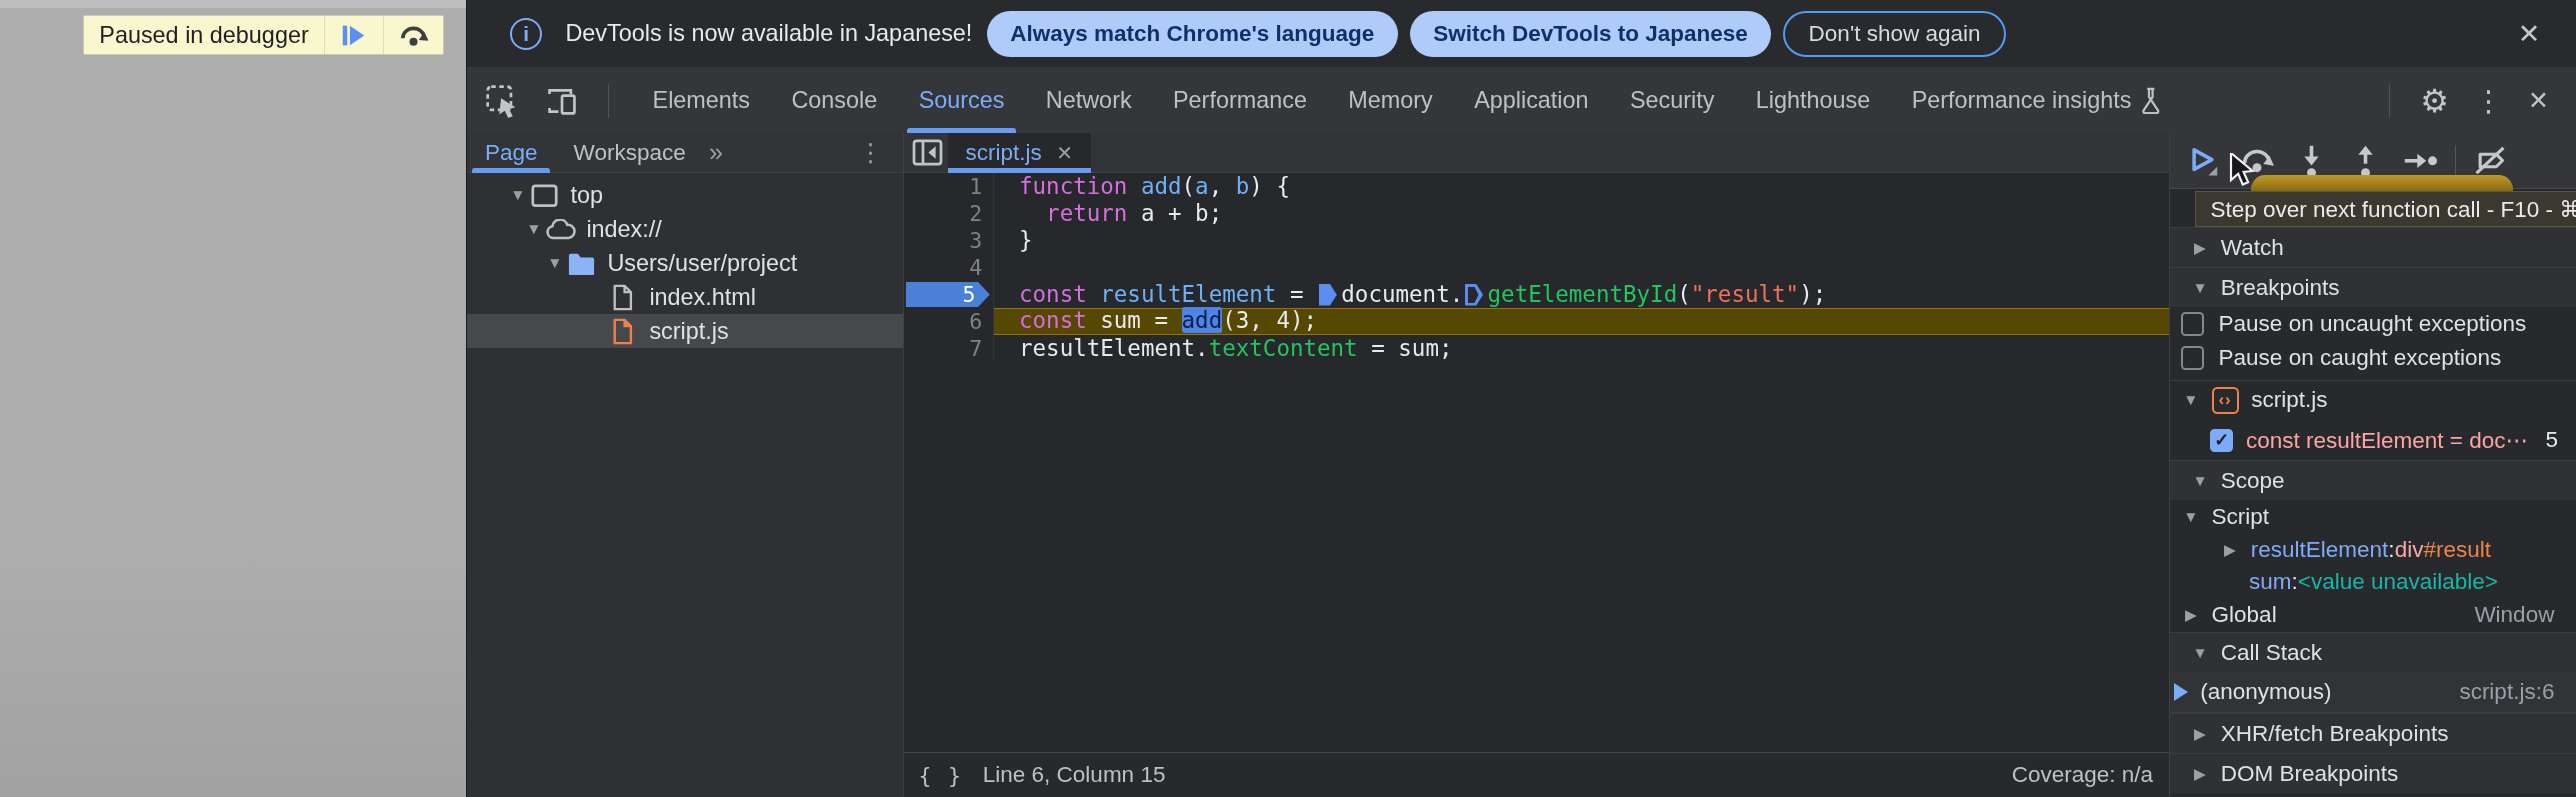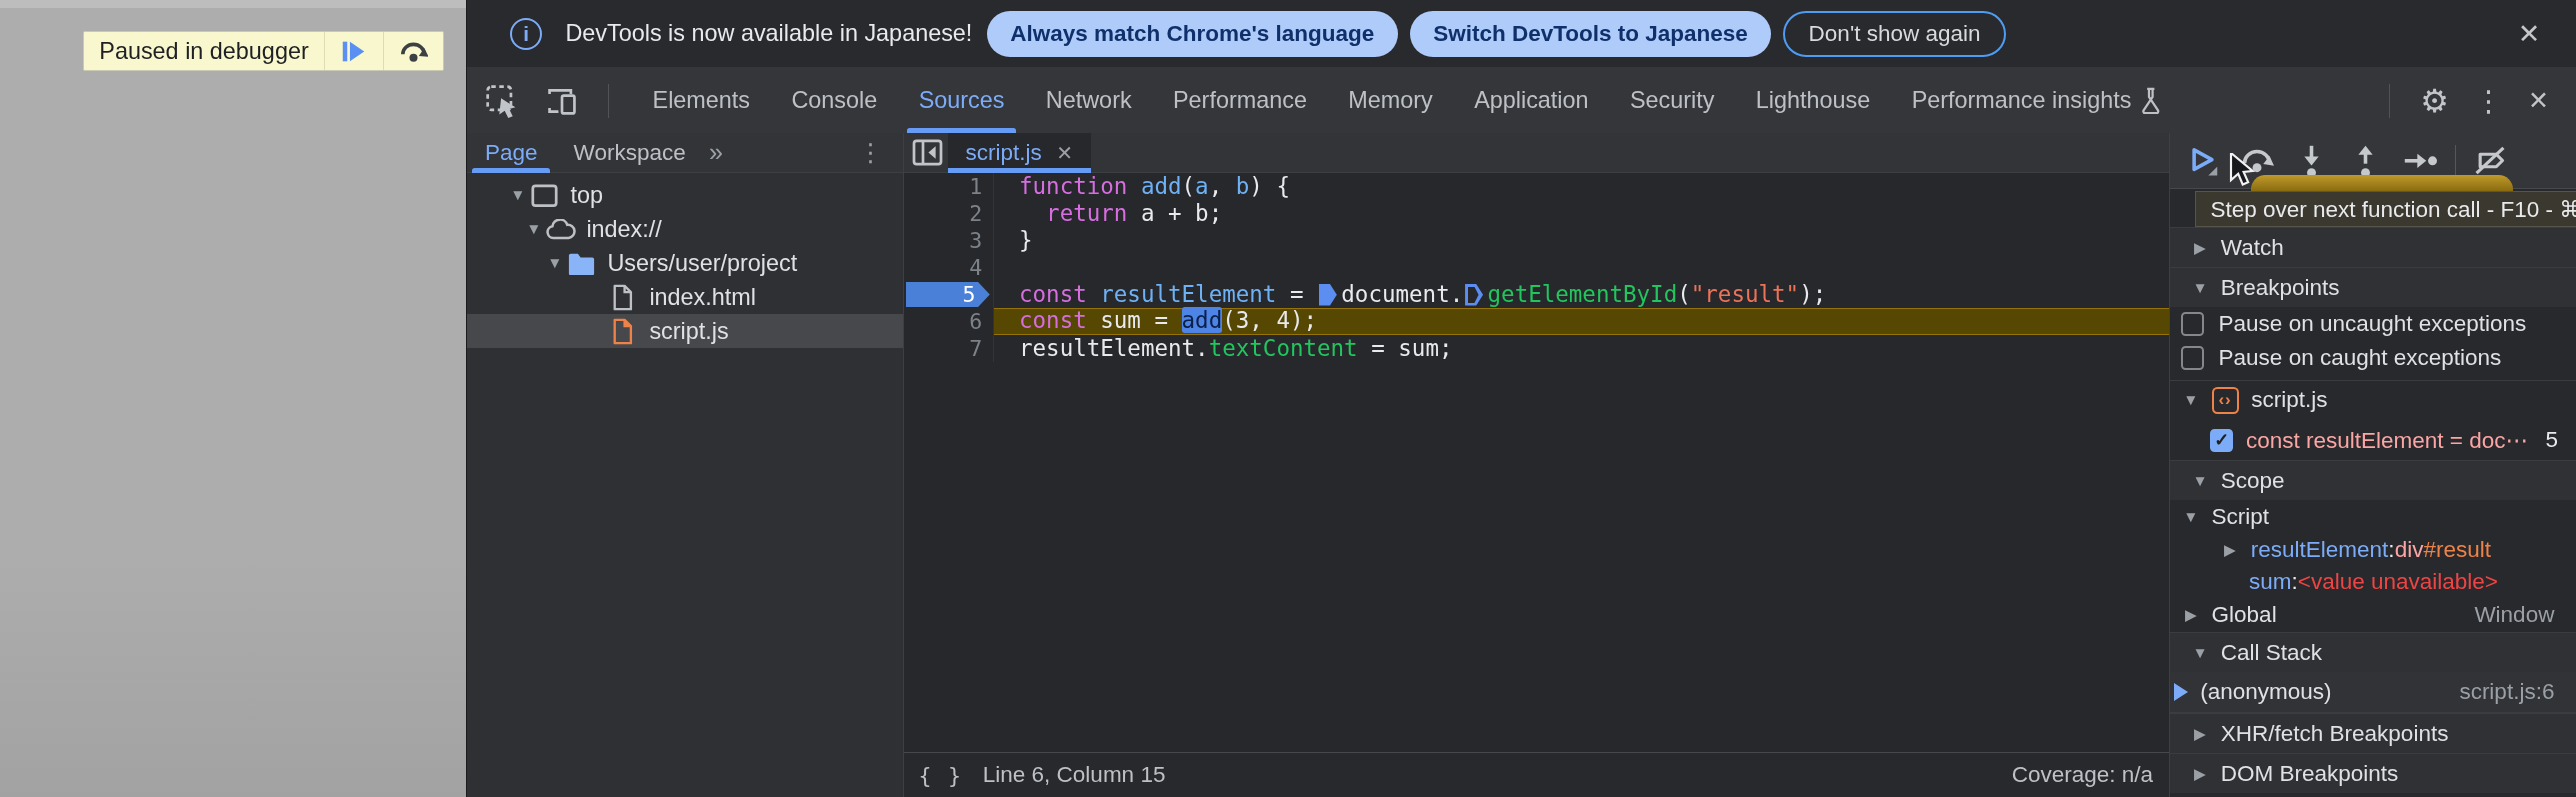--- a/index.html
+++ b/index.html
@@ -4,21 +4,21 @@
 <style>
   * { margin:0; padding:0; box-sizing:border-box; }
   html,body { width:2576px; height:797px; overflow:hidden; background:#202124;
     font-family:"Liberation Sans", sans-serif; }
 
   
   .page-area { position:absolute; left:0; top:0; width:466px; height:797px;
     background:linear-gradient(#bdbdbd 0 8px, #adadad 8px 70%, #a2a2a2 100%); }
   .paused-banner { position:absolute; left:83px; top:15.3px; height:40px;
     display:flex; align-items:stretch; background:#f8f7cd;
-    border:1.8px solid #c9c9b4; border-radius:1.8px;margin-top:16px; }
+    border:1.8px solid #c9c9b4; border-radius:1.8px; }
   .paused-banner .cell { display:flex; align-items:center; padding:0 15.3px; }
   .paused-banner .cell + .cell { border-left:1.8px solid #dedcb4; }
   .paused-banner .label { font-size:23.4px; color:#1f2023; white-space:nowrap; }
 
   
   .devtools { position:absolute; left:466px; top:0; width:2110px; height:797px;
     background:#28292c; border-left:0.9px solid #1a1b1d; color:#e8eaed; }
 
   
   .infobar { position:absolute; left:0; top:0; right:0; height:68px; background:#292a2d;
@@ -151,21 +151,21 @@
     color:#ee8349; font-size:17px; font-weight:700; display:flex; align-items:center;
     justify-content:center; margin-right:12.6px; flex:none; letter-spacing:0.9px; }
   .bp-entry { height:40px; padding-left:40px; gap:12.6px; cursor:pointer; }
   .bp-entry .txt { color:#fca5a5; white-space:nowrap; overflow:hidden; }
   .bp-entry .ln { margin-left:auto; margin-right:18px; color:#e8eaed; }
   .scope-row { height:32px; cursor:pointer; }
   .scope-row.h40 { height:34px; }
   .scope-name { color:#7cacf8; }
   .scope-sep { color:#e8eaed; }
   .scope-tag { color:#fca5a5; } .scope-id { color:#ee8349; }
-  .scope-val { color:#ef4444; }
+  .scope-val { color:#14b8a6; }
   .right-val { margin-left:auto; margin-right:21.6px; color:#9aa0a6; }
   .indent2 { padding-left:50px; } .indent3 { padding-left:79px; }
   .frame-row { height:41px; background:#323336; border-bottom:0.9px solid #3a3c3f;
     cursor:pointer; }
   .frame-arrow { width:0; height:0; border-left:14.4px solid #7cacf8;
     border-top:9px solid transparent; border-bottom:9px solid transparent;
     margin-left:3.6px; margin-right:12.6px; flex:none; }
   .frame-loc { margin-left:auto; margin-right:21.6px; color:#9aa0a6; }
   svg { display:block; }
 </style>

